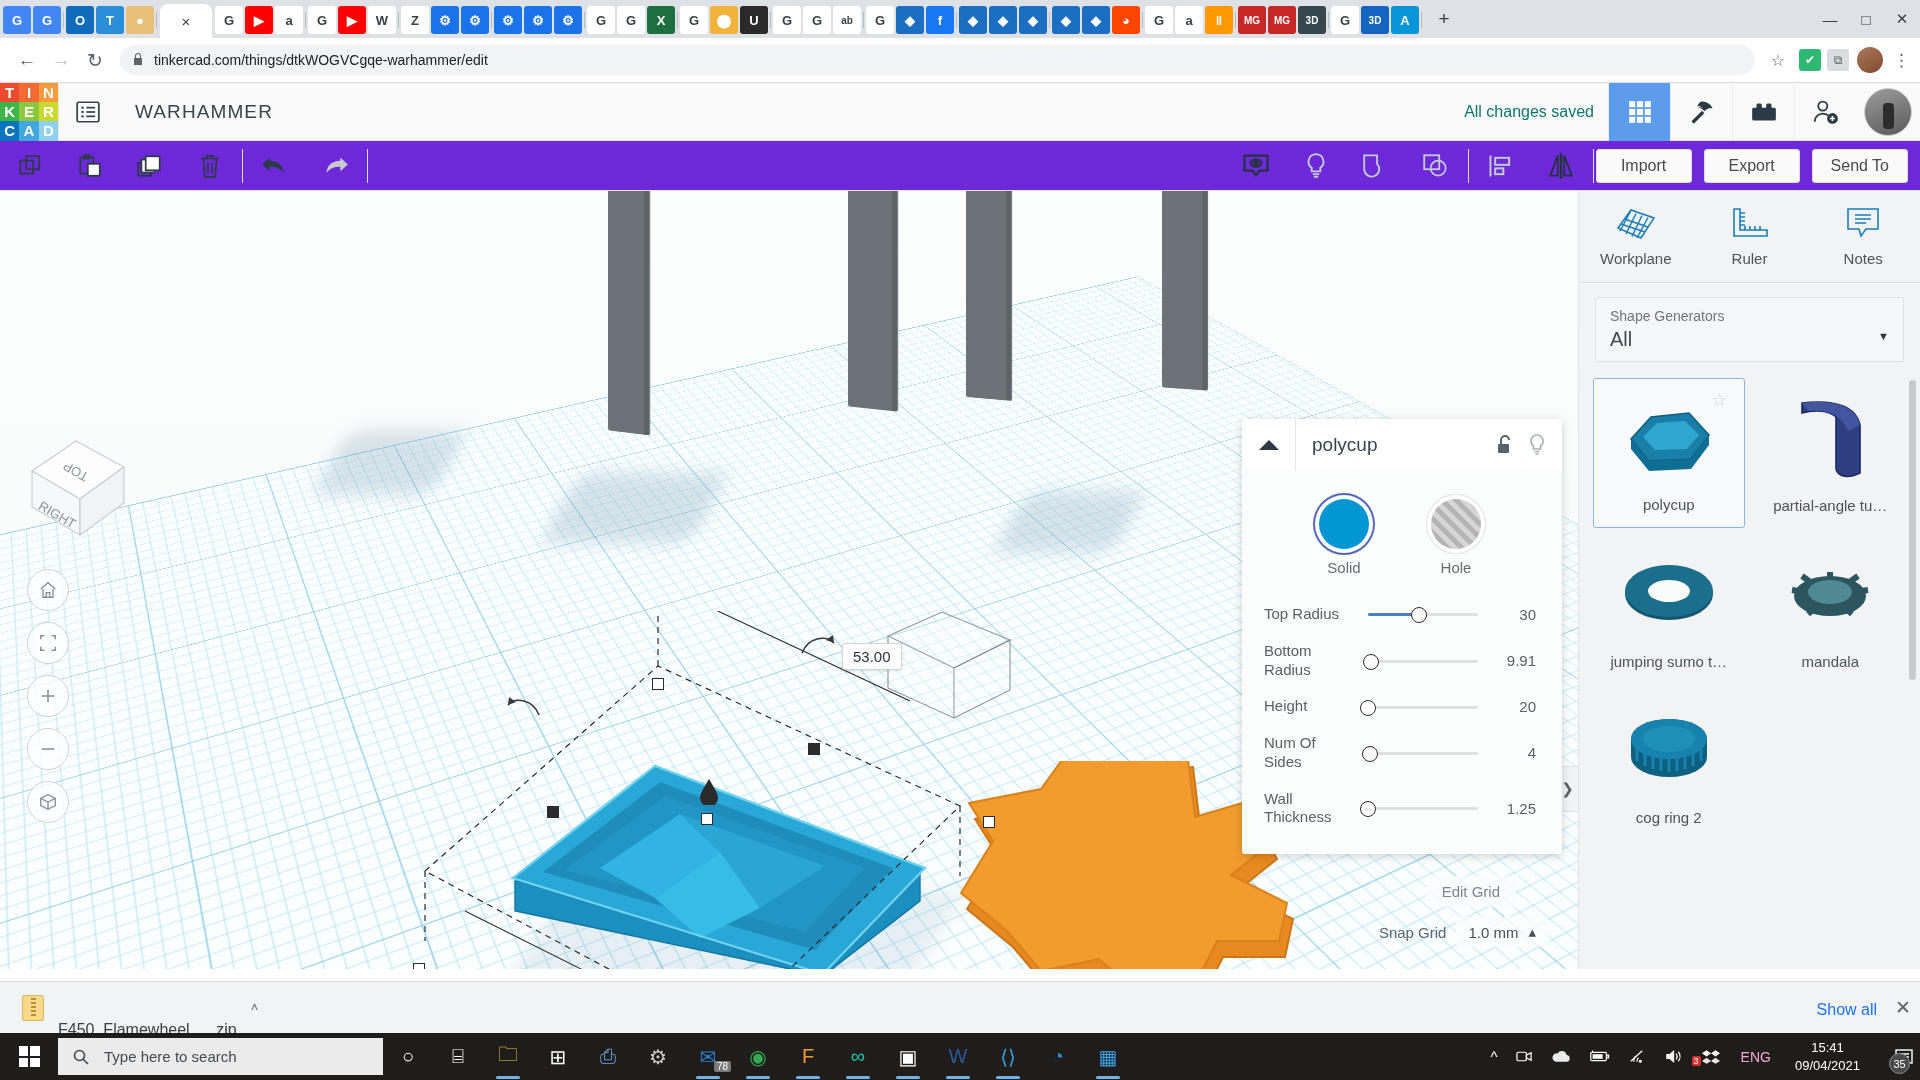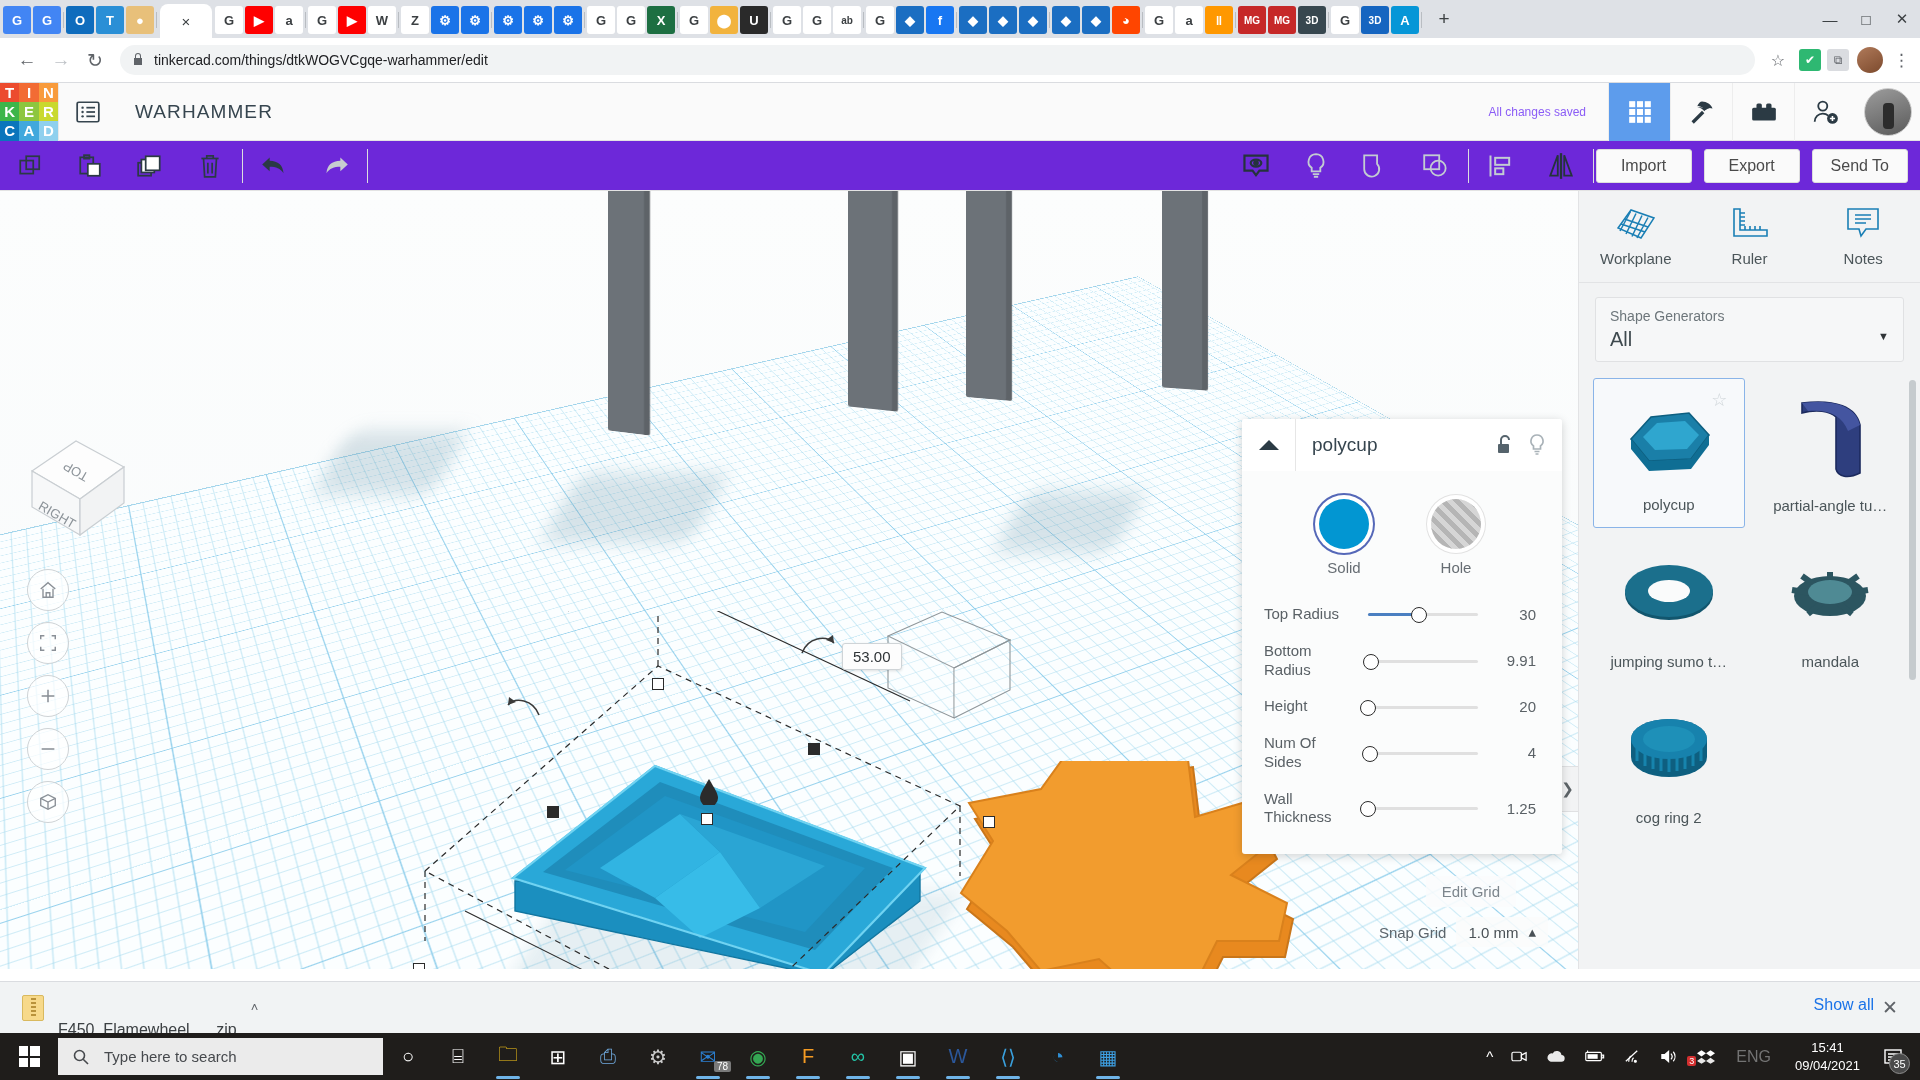--- a/index.html
+++ b/index.html
@@ -64,21 +64,21 @@
   }
   .tc-logo { width: 58px; height: 58px; display: grid;
              grid-template-columns: repeat(3,1fr); grid-template-rows: repeat(3,1fr);
              flex: none; }
   .tc-logo span { display:flex;align-items:center;justify-content:center;
                   font-size: 15px; font-weight: bold; color:#fff; font-family:"Liberation Sans",sans-serif;}
   .hdr-sep { width: 1px; height: 58px; background: #e8e8e8; }
   .hdr-iconbtn { width: 58px; height: 58px; display:flex;align-items:center;justify-content:center; }
   .design-title { font-size: 19px; color:#36454f; letter-spacing: 1.1px; padding-left: 18px; font-weight:500;}
   .hdr-right { margin-left:auto; display:flex; align-items:center; height:58px; }
-  .saved-text { font-size: 12px; color:#8b5cf6; padding-right: 22px; }
+  .saved-text { font-size: 16px; color:#0f766e; padding-right: 14px; }
   .hdr-tool { width: 62px; height: 58px; display:flex;align-items:center;justify-content:center;
               border-left: 1px solid #ededed; }
   .hdr-tool.active { background: #5d9cec; }
   .avatar-lg { width: 48px; height: 48px; border-radius: 50%; margin: 0 8px;
                background: linear-gradient(160deg,#9c9c9c,#5a5a5a); flex:none;
                border:1px solid #ccc; overflow:hidden; position:relative;}
   .avatar-lg::after{content:"";position:absolute;left:18px;top:14px;width:11px;height:26px;
                     background:#2c2c2c;border-radius:4px;}
 
   
@@ -218,43 +218,43 @@
     position:absolute; left:0; top:981px; width:1920px; height:52px;
     background:#f1f3f4; border-top:1px solid #dadce0; display:flex; align-items:center;
   }
   .dl-item { display:flex; align-items:center; margin-left:22px; gap:14px; }
   .dl-ico { width:22px;height:26px;background:#f7d98a;border:1px solid #d9b95e;border-radius:2px;
             position:relative; }
   .dl-ico::after{content:"";position:absolute;left:8px;top:2px;width:5px;height:20px;
                  background: repeating-linear-gradient(180deg,#b9923a 0 2px,#f7d98a 2px 4px);}
   .dl-name { font-size:16px; color:#3c4043;margin-top:45px; }
   .dl-caret { color:#5f6368; font-size:13px; }
-  .dl-right { margin-left:auto; display:flex; align-items:flex-start; gap:8px; padding-right:22px;}
+  .dl-right { margin-left:auto; display:flex; align-items:flex-end; gap:18px; padding-right:9px;}
   .showall { font-size:16px; color:#1a73e8; }
   .dl-close { font-size:19px; color:#5f6368; }
 
   
   .taskbar { position:absolute; left:0; top:1033px; width:1920px; height:47px; background:#1f1d1b;
              display:flex; align-items:center; }
   .start-btn { width:58px;height:47px;display:flex;align-items:center;justify-content:center;}
   .win-logo { width:21px;height:21px; display:grid; grid-template-columns:1fr 1fr;
               grid-template-rows:1fr 1fr; gap:2px;}
   .win-logo i { background:#fff; display:block;}
   .tb-search { width:325px;height:37px;background:#ebebeb;display:flex;align-items:center;
                padding:0 14px; gap:14px; }
   .tb-search-text{ font-size:15px;color:#46494d;}
   .tb-app { width:50px;height:47px; display:flex;align-items:center;justify-content:center;
             position:relative;}
   .tb-app.running::after{content:"";position:absolute;bottom:1px;left:13px;width:24px;height:3px;
                          background:#6fb4e8;border-radius:2px;}
   .tray { margin-left:auto; display:flex; align-items:center; gap:0; padding-right:6px;}
   .tray-ico { padding: 0 9px; color:#fff; font-size:15px; display:flex;align-items:center;}
-  .tray-lang{ color:#737373;font-size:16px;padding:0 12px;}
+  .tray-lang{ color:#f9a8d4;font-size:14px;padding:0 12px;}
   .tray-clock{ color:#fff;font-size:13px;line-height:1.35;text-align:center;padding:0 12px;}
-  .tray-notif{ width:42px;height:47px;display:flex;align-items:center;justify-content:center;position:relative;}
+  .tray-notif{ width:42px;height:47px;display:flex;align-items:center;justify-content:flex-end;position:relative;}
   .notif-badge{ position:absolute;right:4px;bottom:6px;width:21px;height:21px;border-radius:50%;
                 background:#4a4a4a;border:1px solid #8d8d8d;color:#fff;font-size:11px;
                 display:flex;align-items:center;justify-content:center;}
 </style>
 </head>
 <body>
 
 <div class="browser-tabbar" id="tabbar">
   <div class="tab-fav" style="background: rgb(66, 133, 244); color: rgb(255, 255, 255); font-size: 13px;">G</div>
     <div class="tab-fav" style="background: rgb(66, 133, 244); color: rgb(255, 255, 255); font-size: 13px;">G</div>

